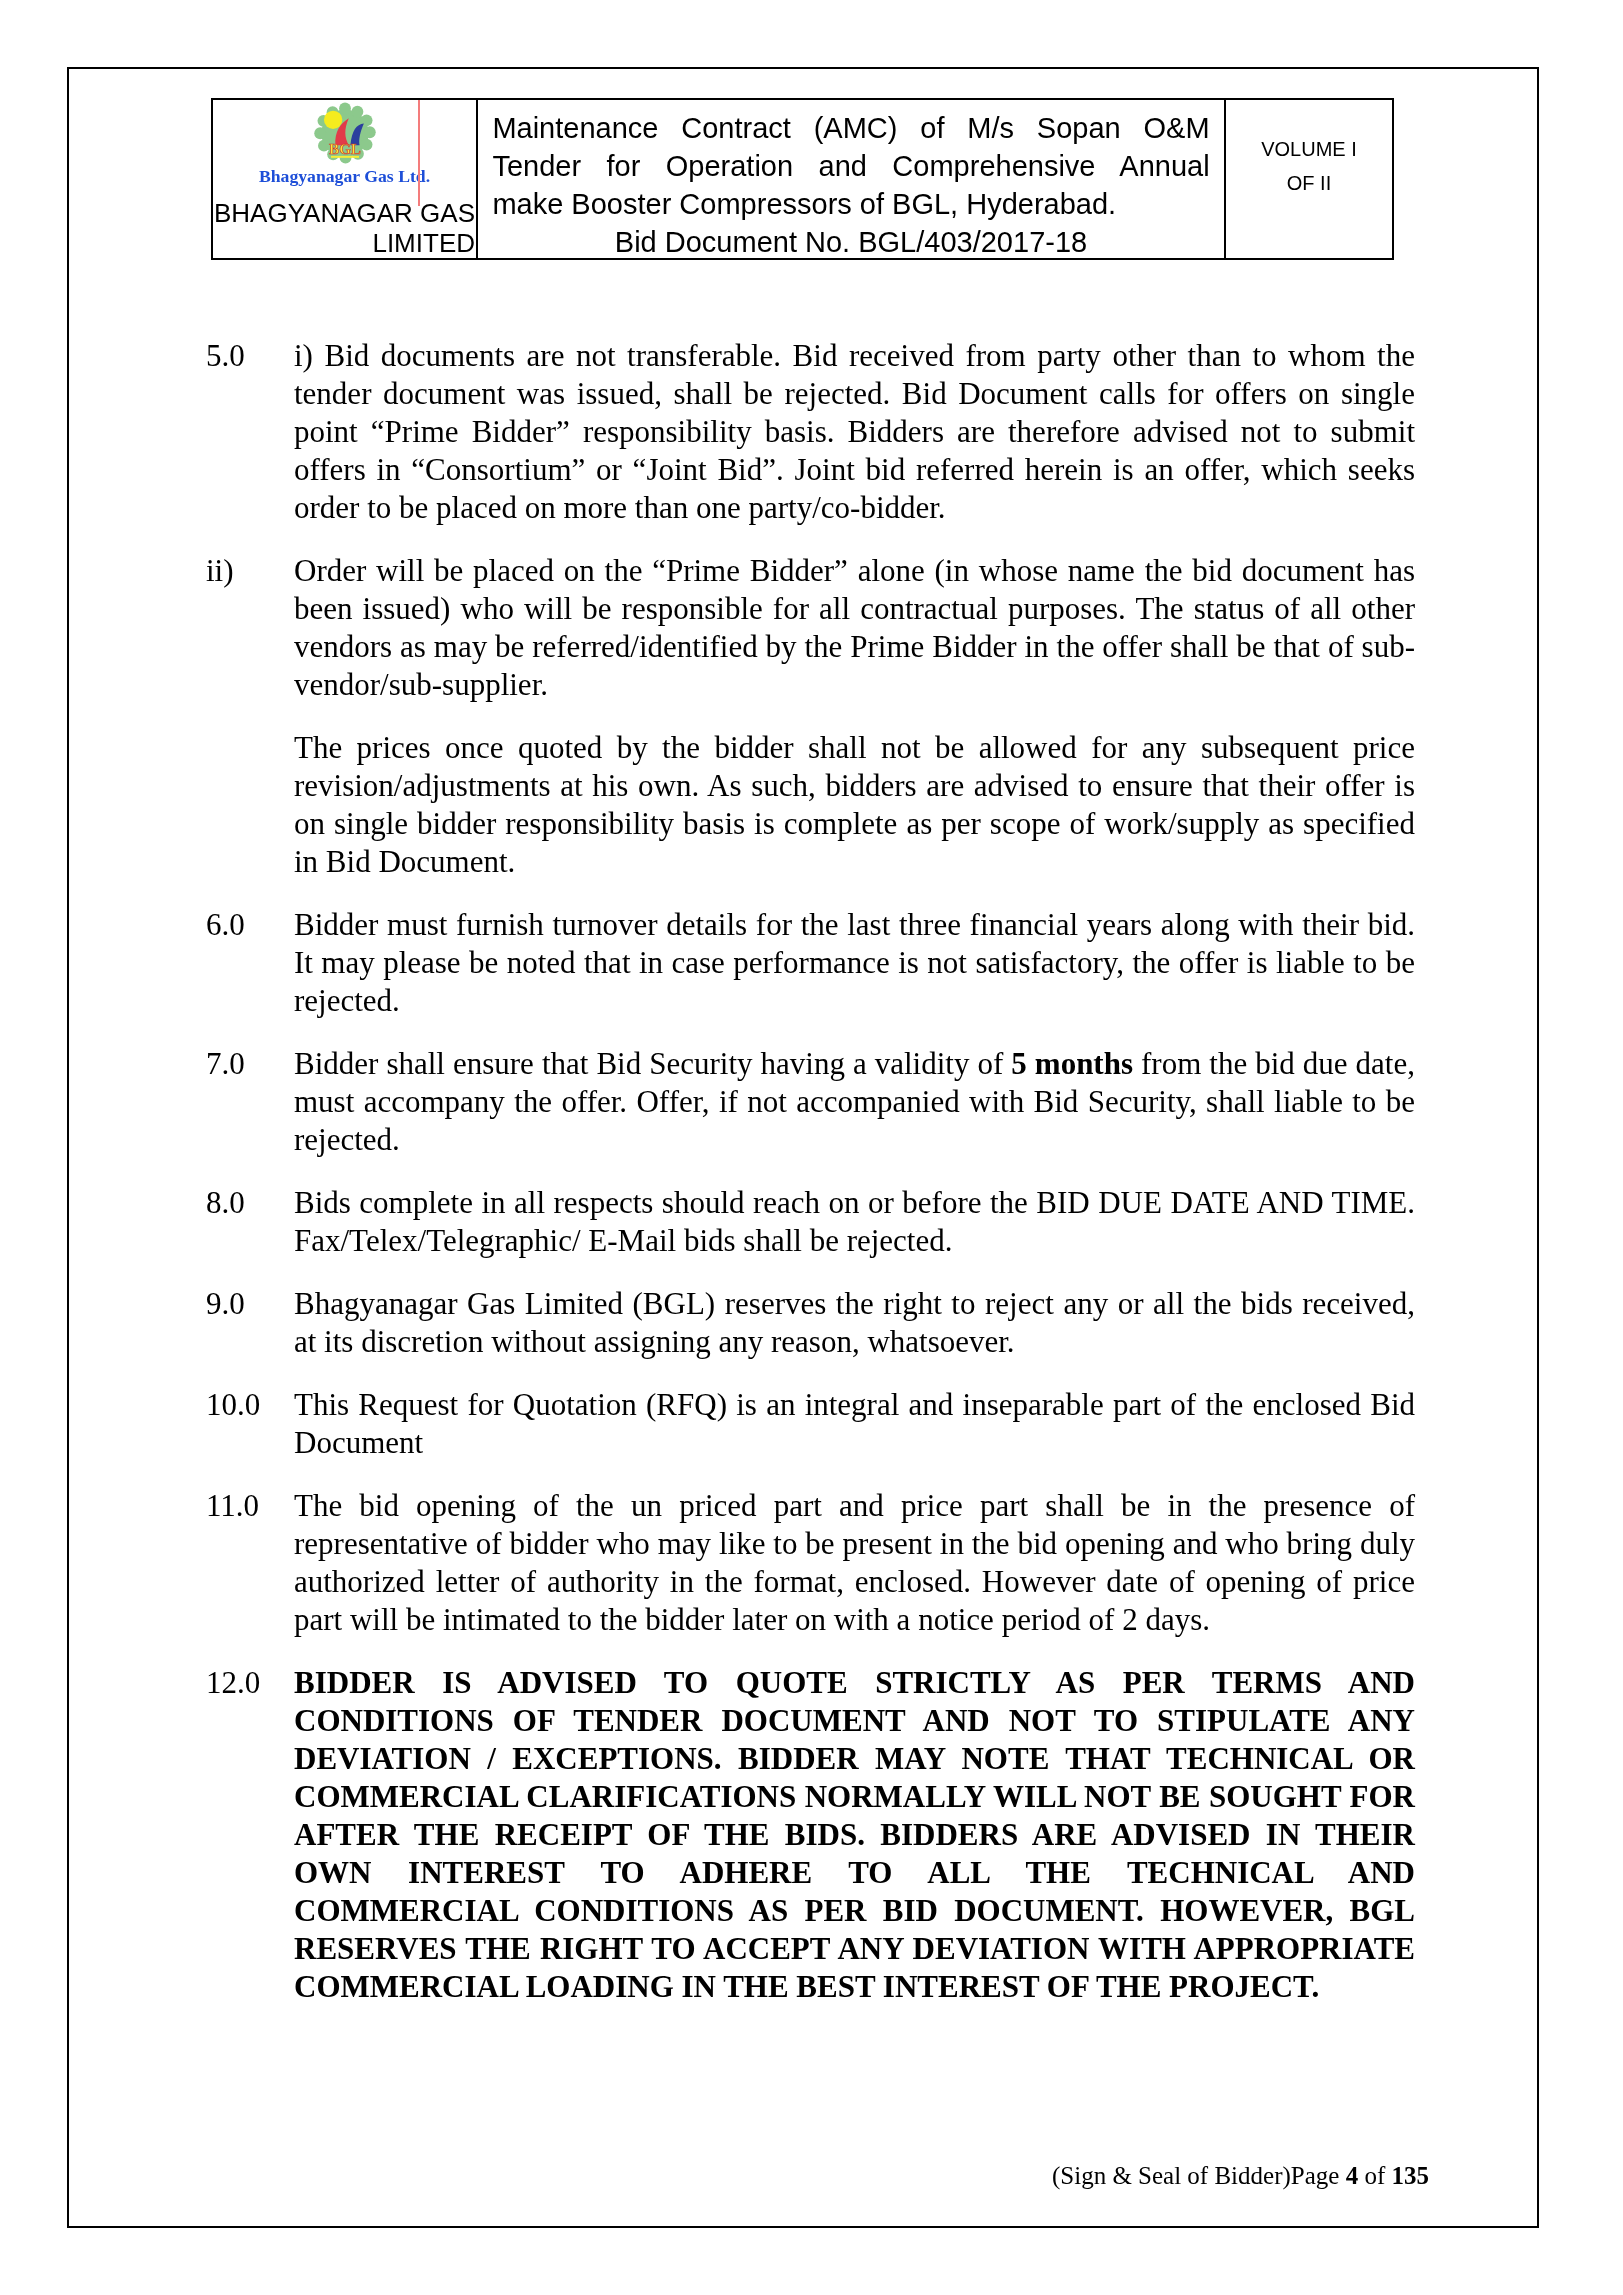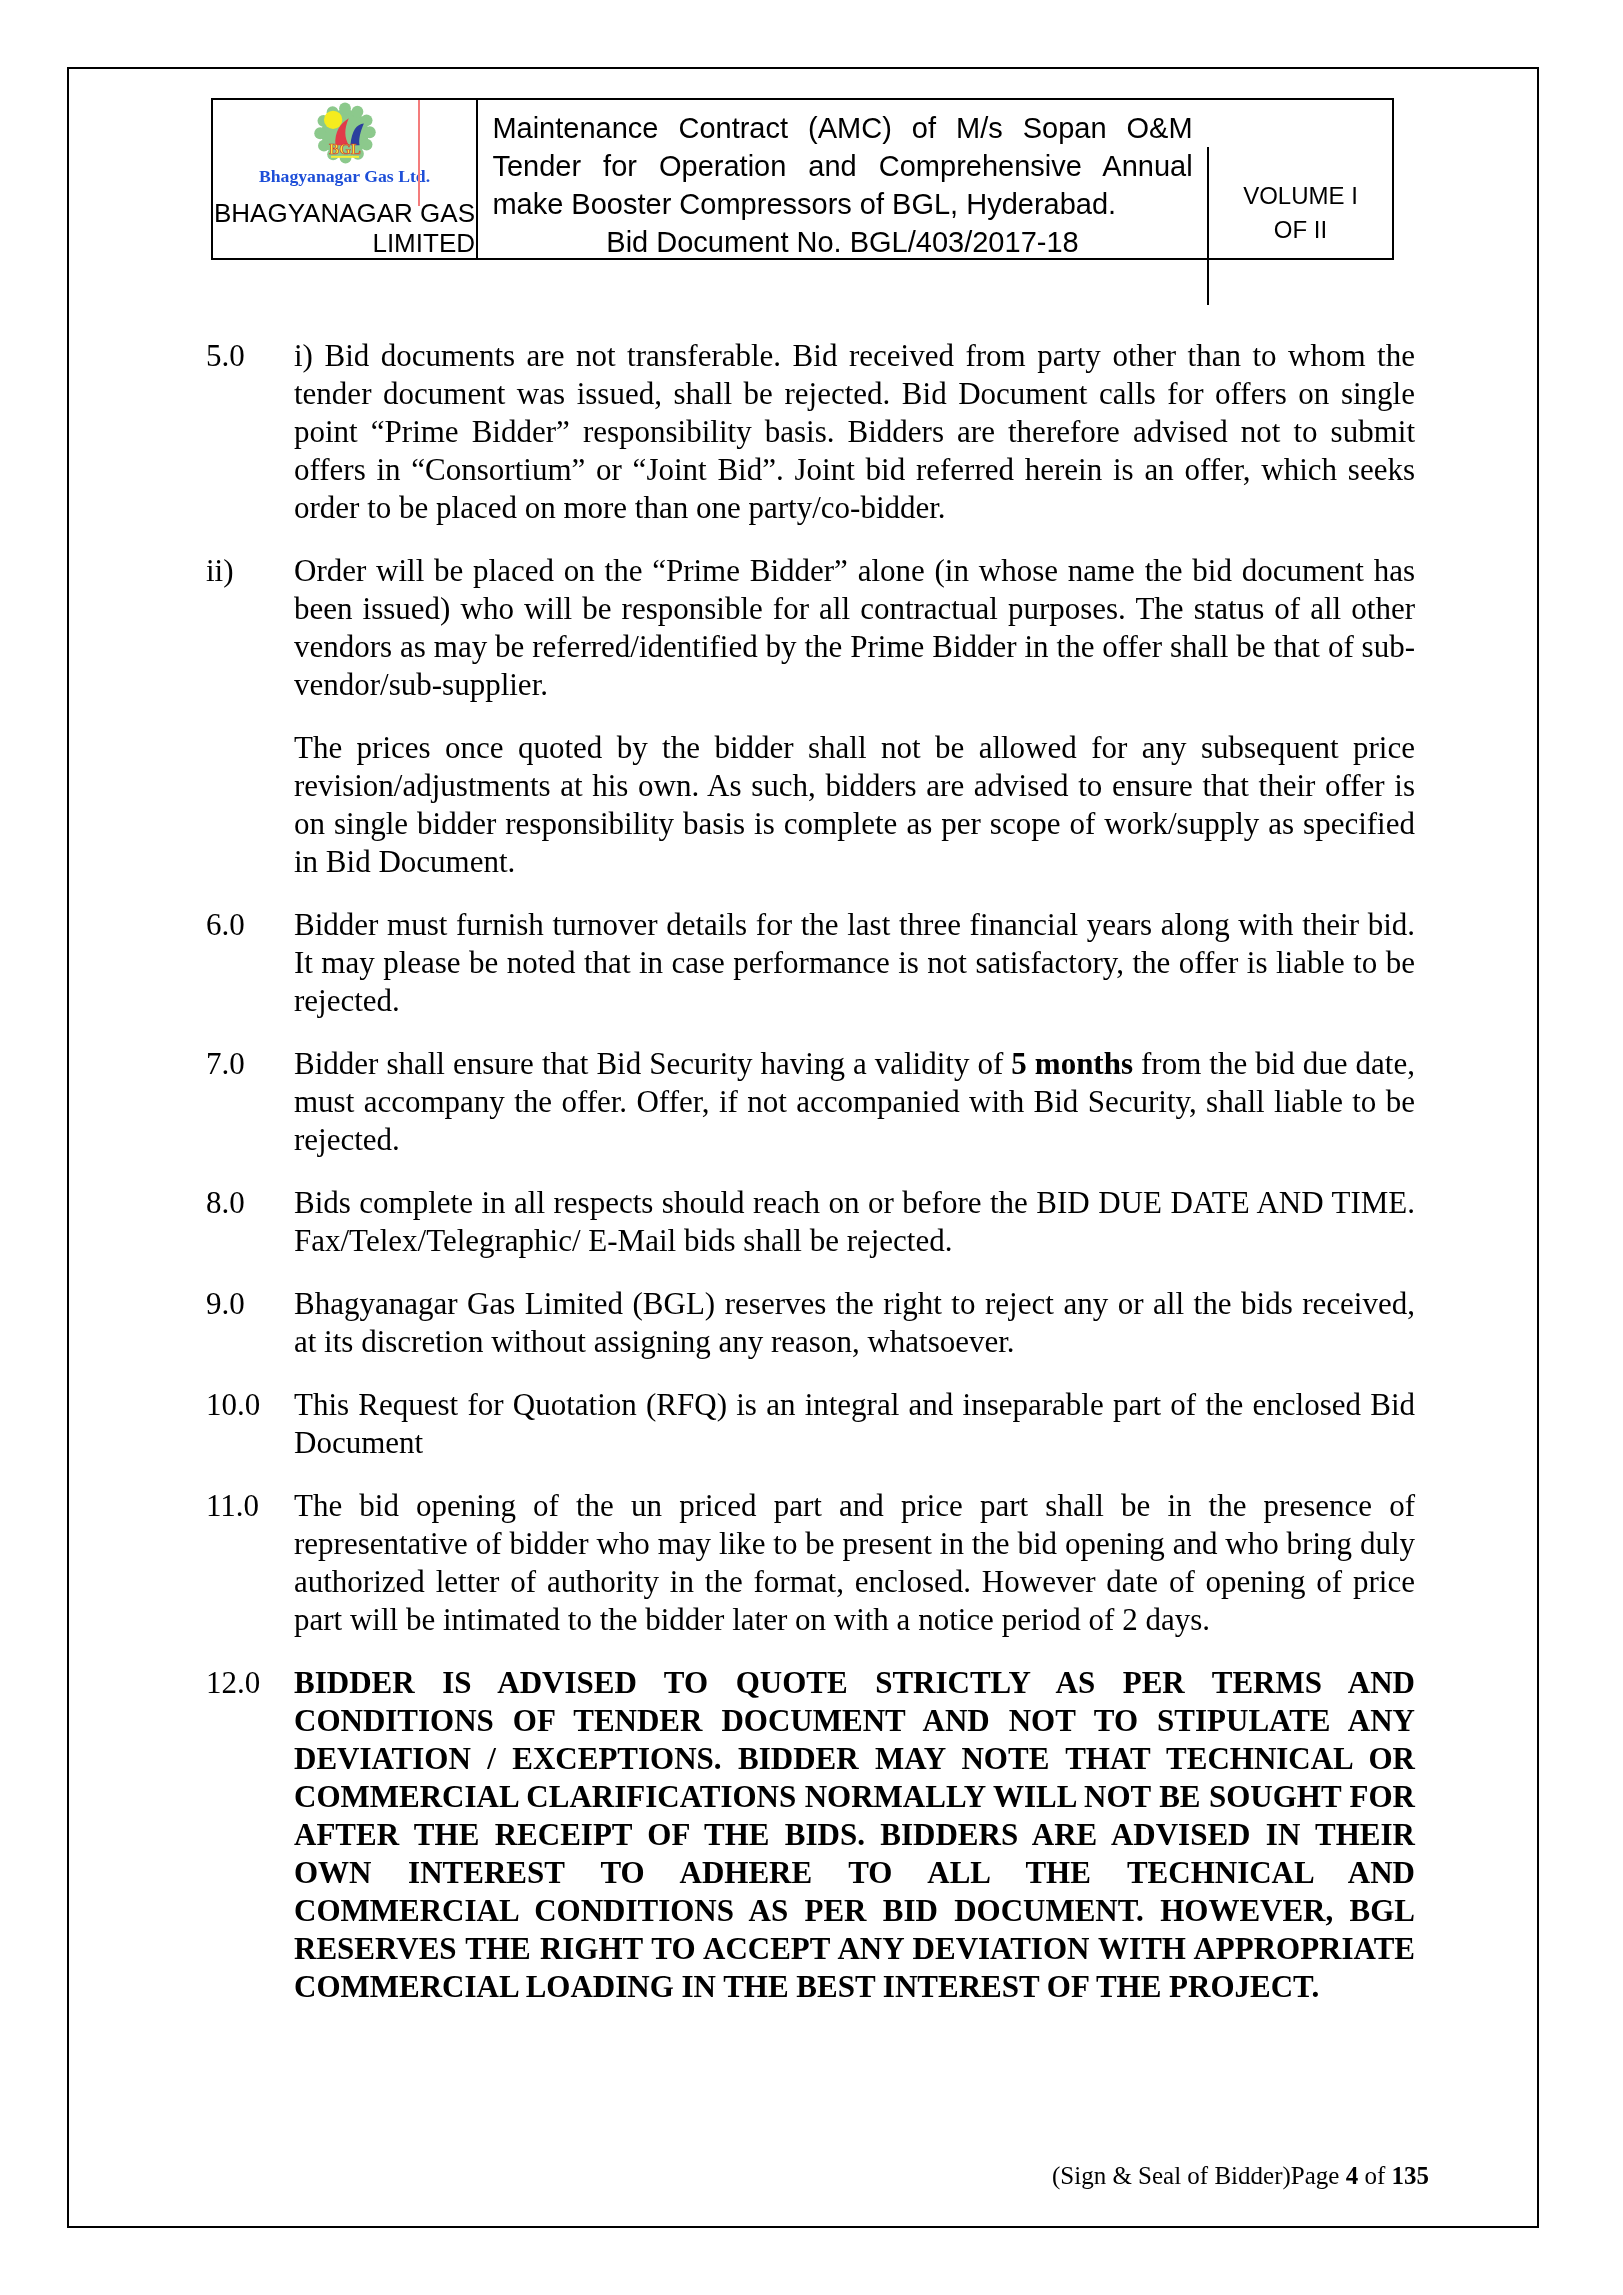--- a/index.html
+++ b/index.html
@@ -16,23 +16,23 @@
   .logo-svg{width:98px;height:73px;display:block;}
   .logo-subtitle{font-family:Liberation Serif, serif;font-weight:bold;
         font-size:17.7px;line-height:18.3px;color:#1d4ed8;}
   .company{font-size:26px;line-height:30px;text-align:right;margin-top:13px;}
   .red-line{position:absolute;left:205px;top:0;width:2px;height:106px;background:#f47c7c;}
   .title-cell{flex:1;border-left:2.6px solid #000;padding:9.2px 14.4px 0 14.4px;
         font-family:"Liberation Sans",sans-serif;font-size:29px;line-height:38px;}
   .t-just{text-align:justify;text-align-last:justify;}
   .t-left{text-align:left;}
   .t-center{text-align:center;}
-  .volume-cell{width:185px;border-left:2.6px solid #000;display:flex;flex-direction:column;
+  .volume-cell{width:168px;border-left:2.6px solid #000;display:flex;flex-direction:column;
         justify-content:center;align-items:center;font-family:"Liberation Sans",sans-serif;
-        font-size:24px;line-height:34px;padding-bottom:26px;box-sizing:border-box;margin-top:47px;}
+        font-size:20px;line-height:34px;padding-bottom:26px;box-sizing:border-box;}
   
   .content{position:absolute;left:206px;top:337px;right:208px;}
   .section{display:flex;margin-bottom:25px;}
   .sec-num{width:88px;flex:none;font-size:31px;line-height:38px;}
   .sec-text{flex:1;font-size:31px;line-height:38px;text-align:justify;}
   .sec-text.bold{font-weight:700;}
   .sec-text .b{font-weight:700;}
   
   .footer{position:absolute;left:196px;top:2159px;right:194px;display:flex;
         justify-content:flex-end;font-size:25px;line-height:33px;}

